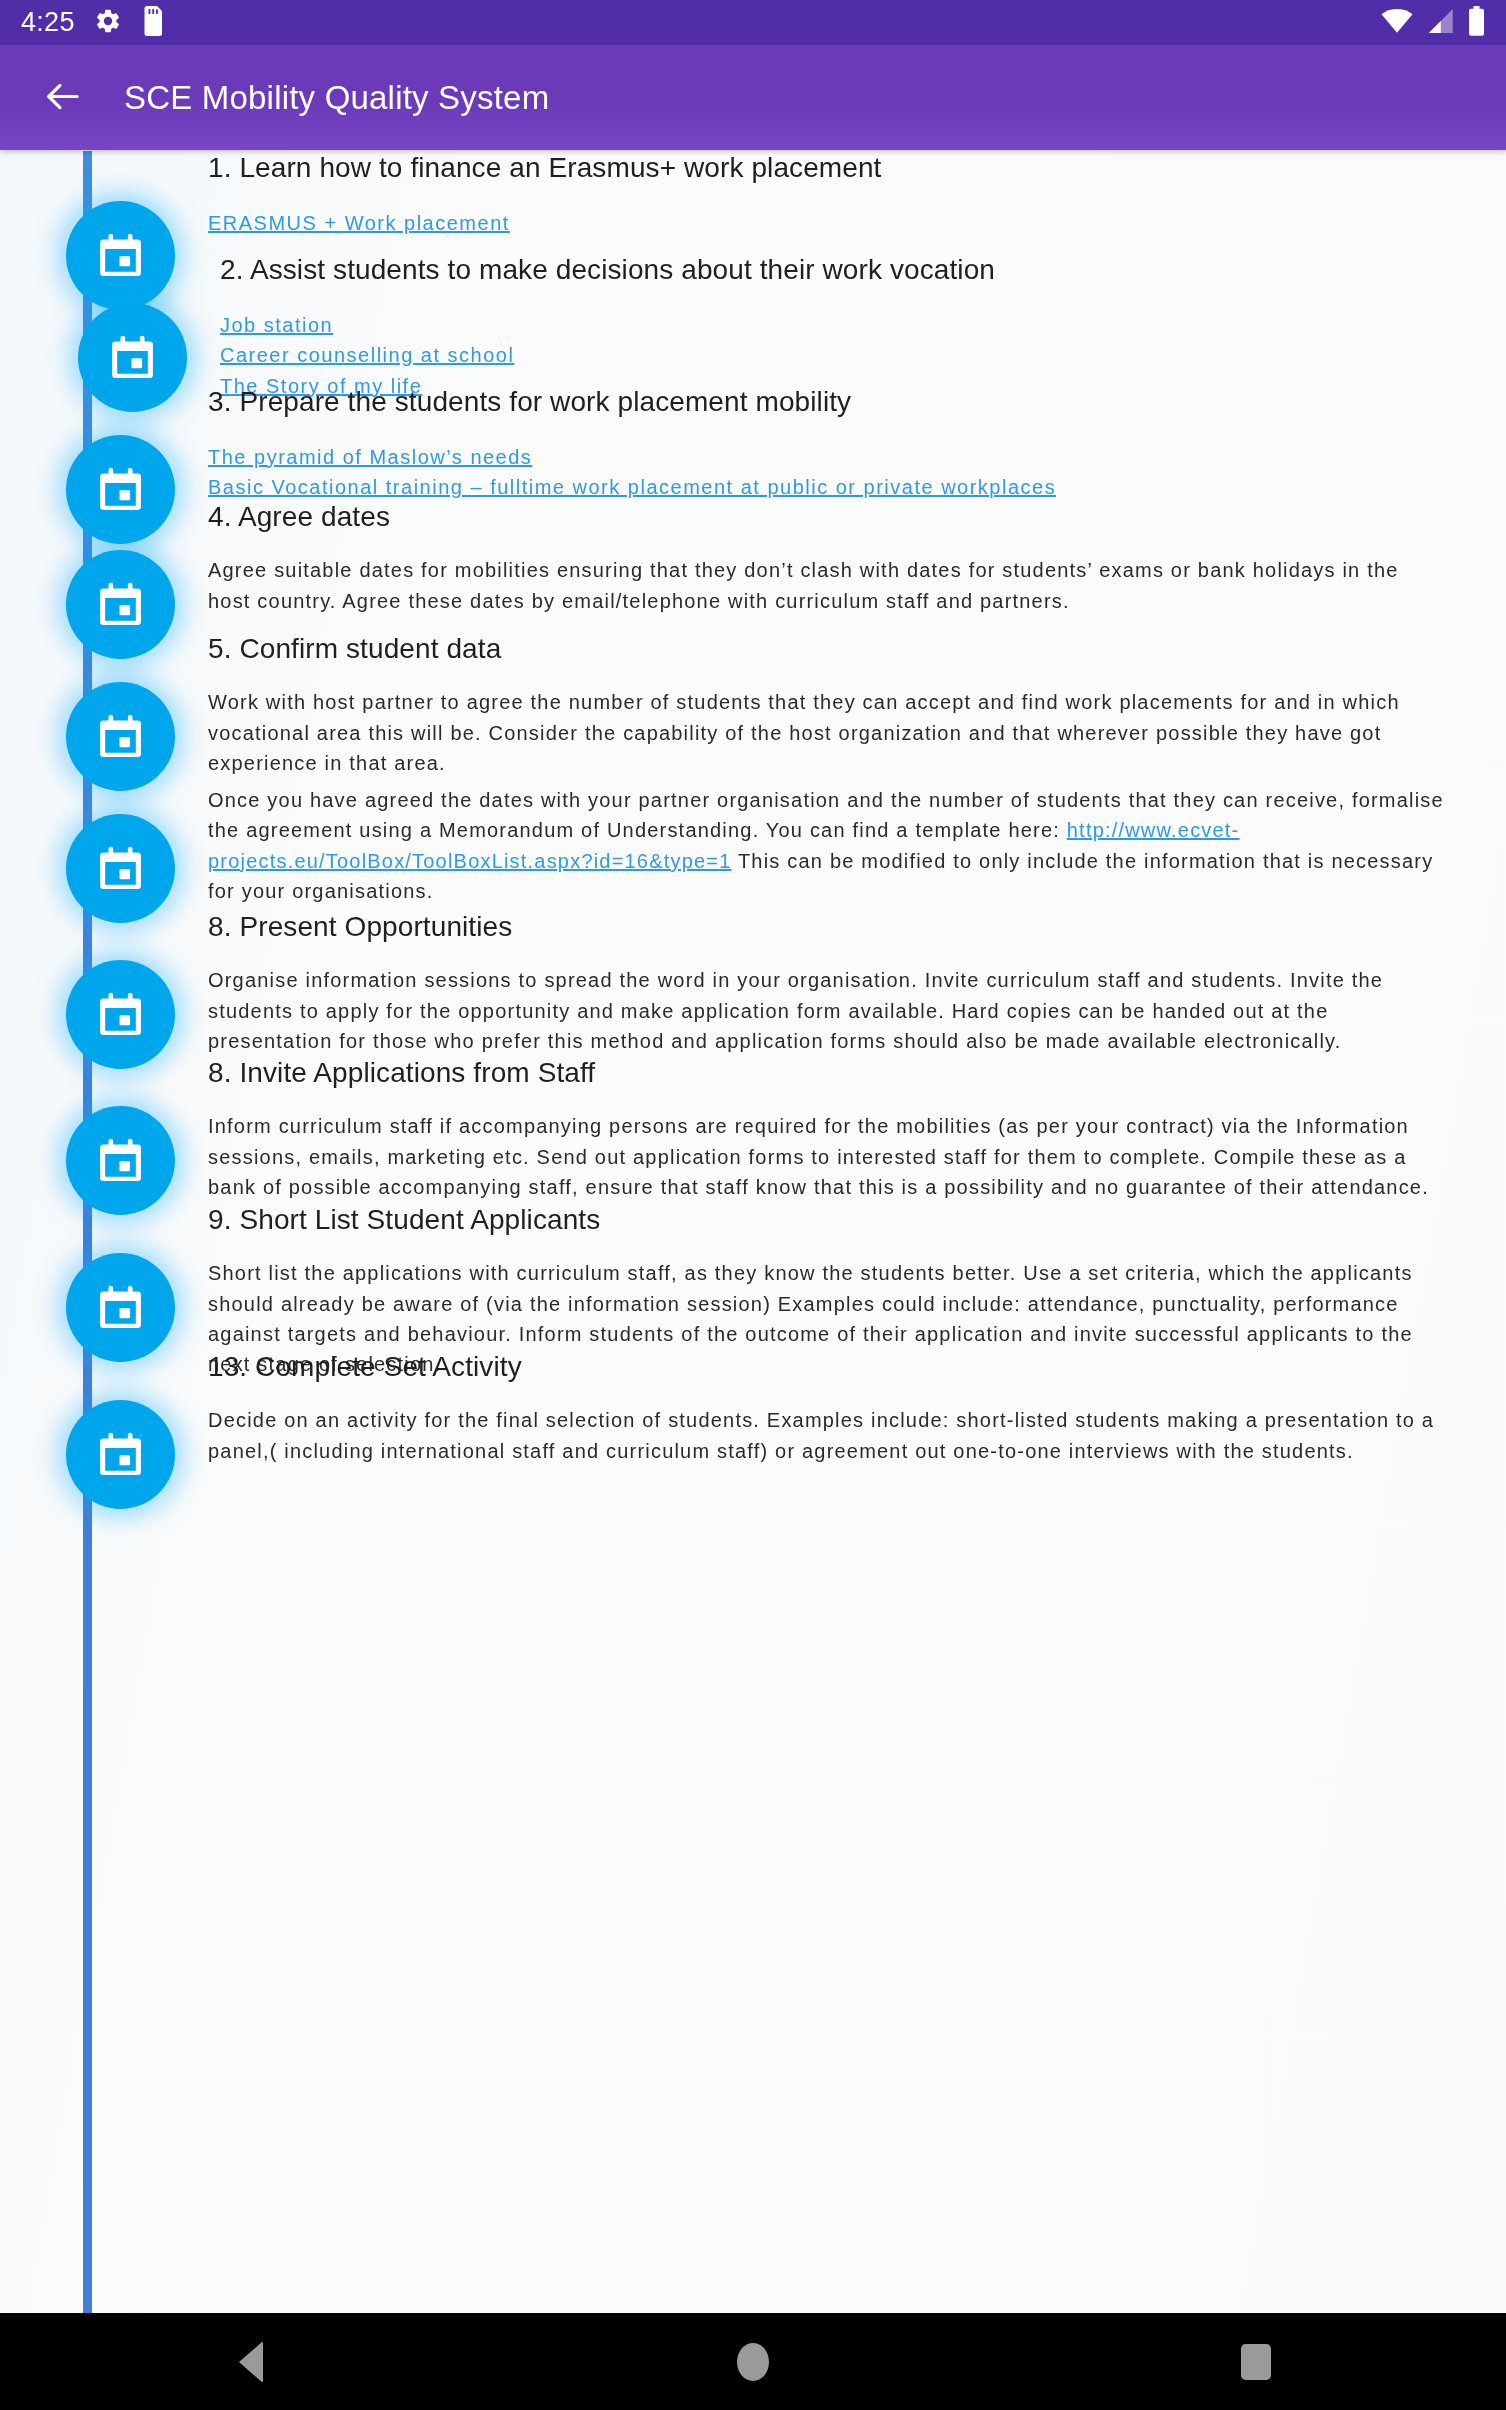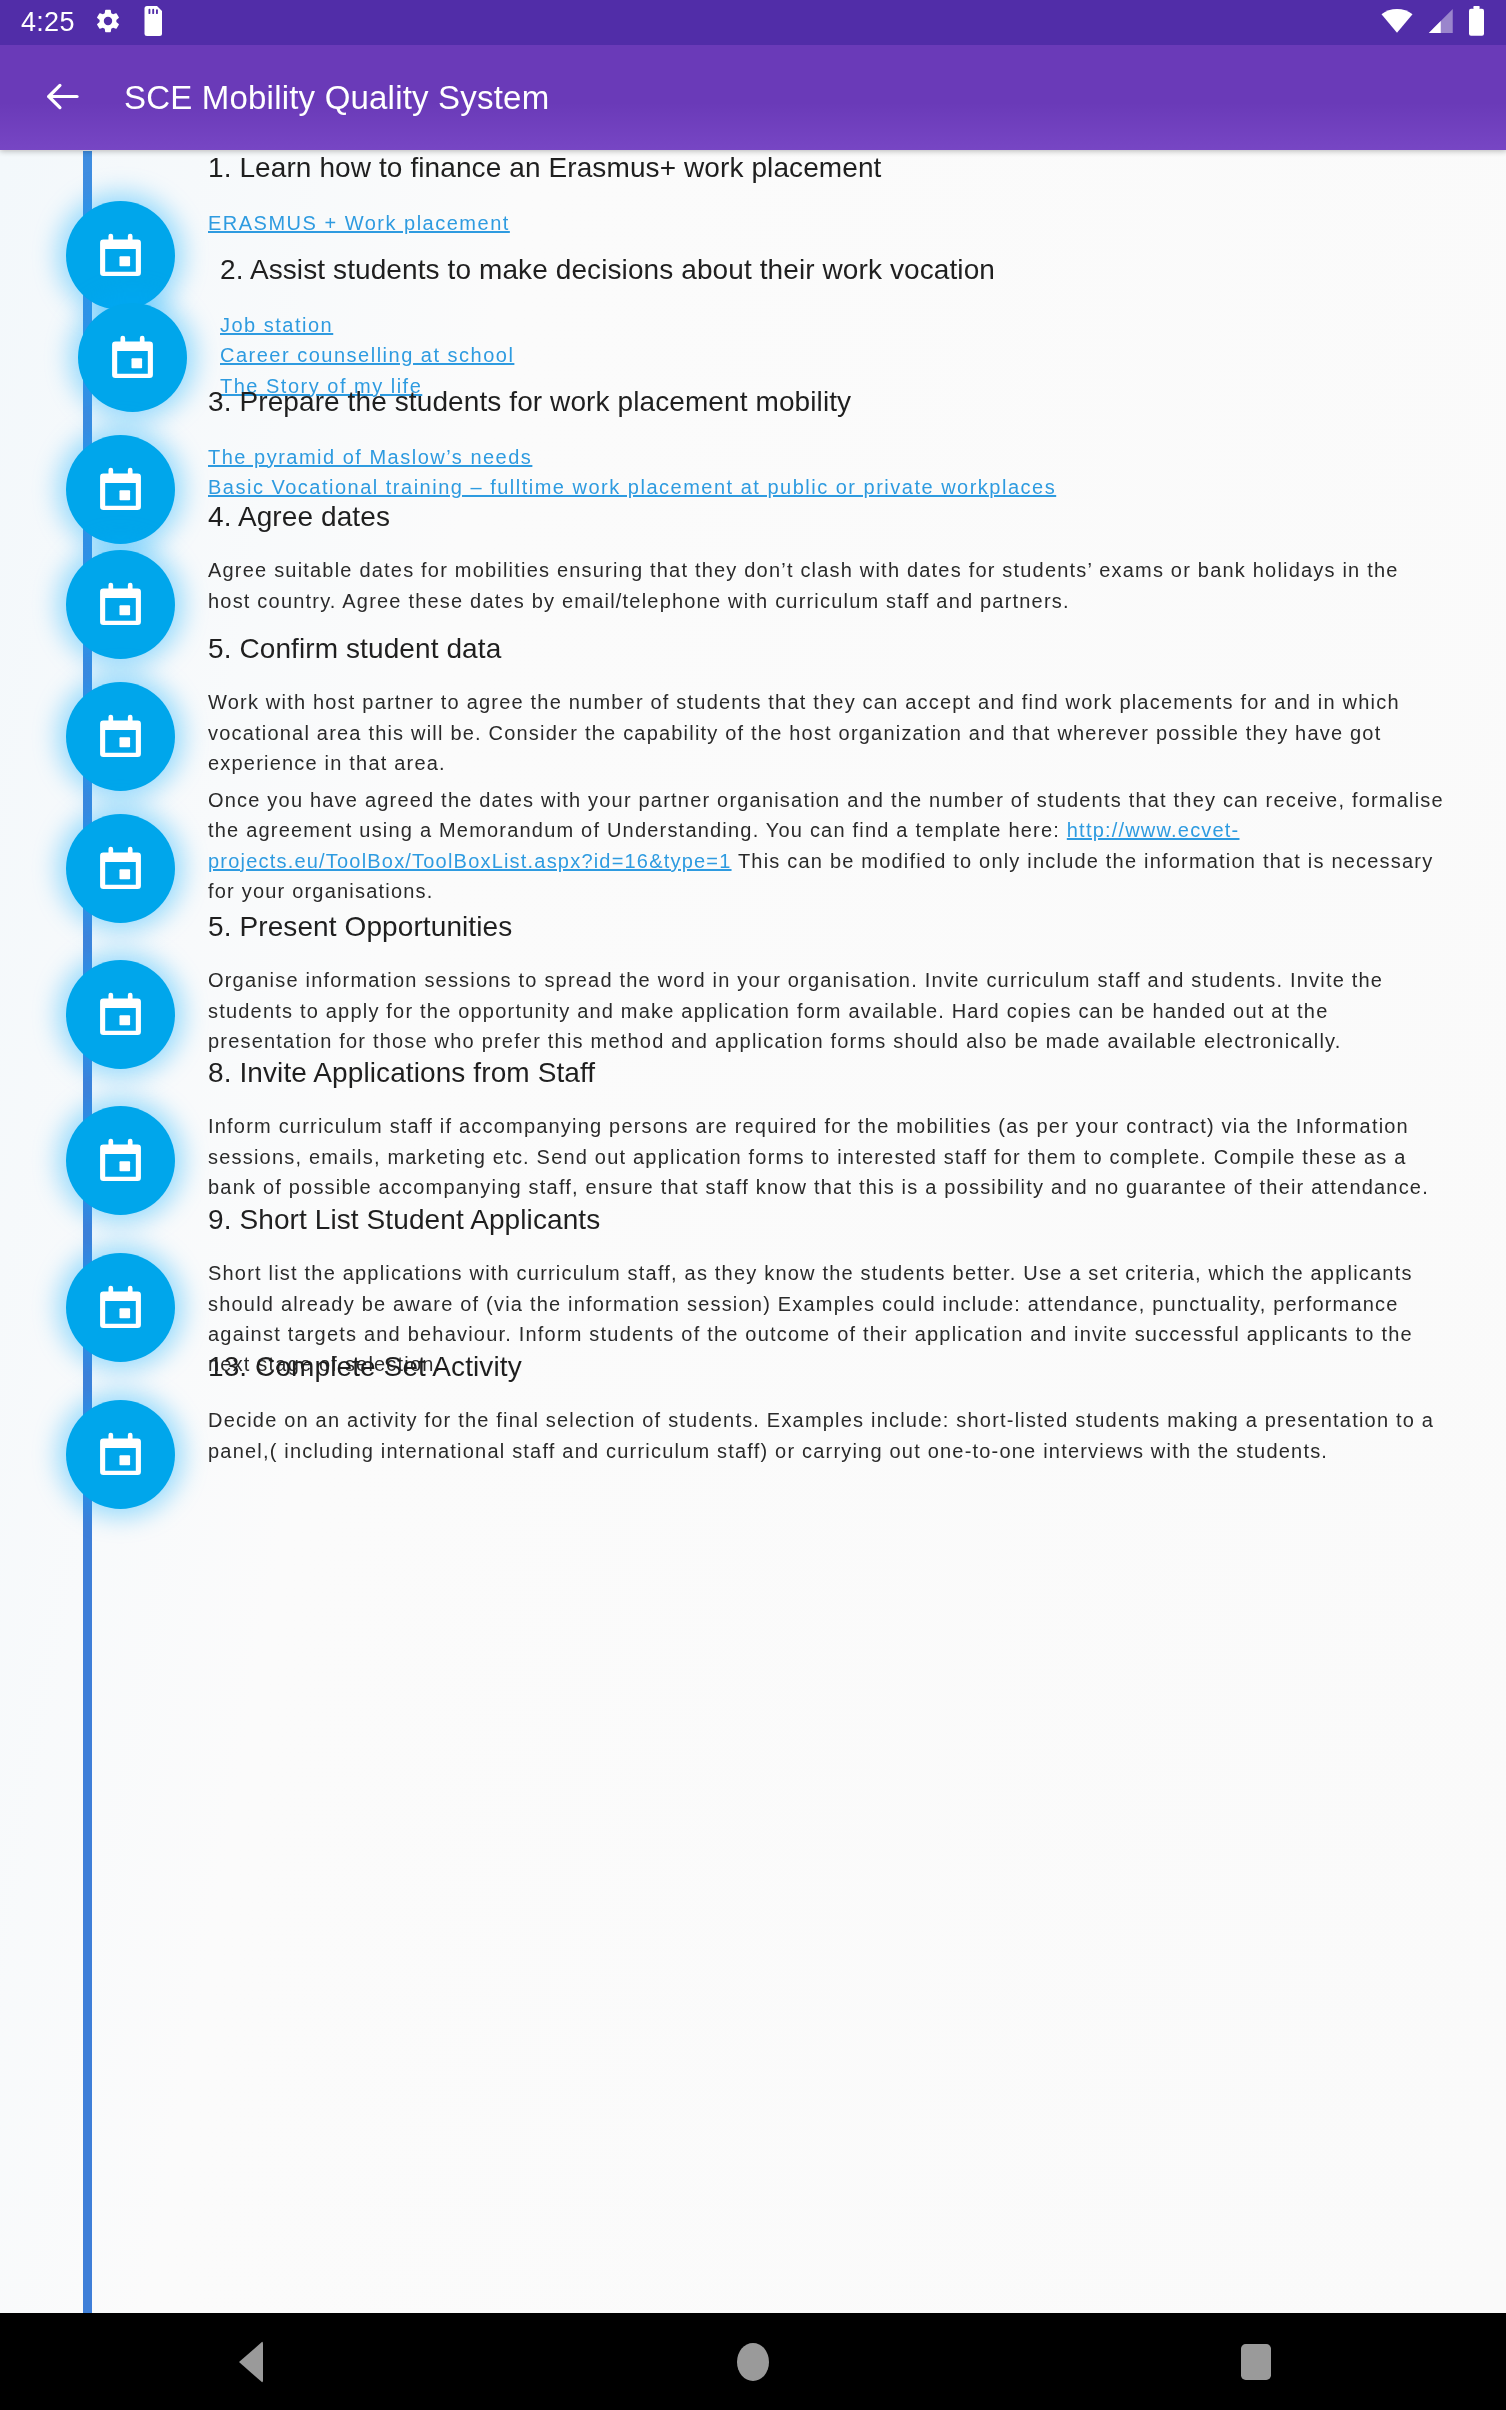--- a/index.html
+++ b/index.html
@@ -364,21 +364,21 @@
             <div class="node" style="top: 50px;">
     <svg width="49" height="49" viewBox="0 0 24 24" fill="#ffffff">
       <rect x="6.1" y="1.4" width="2.3" height="4.0" rx="1.1"></rect>
       <rect x="15.6" y="1.4" width="2.3" height="4.0" rx="1.1"></rect>
       <path d="M3.6 4.2h16.8a1.6 1.6 0 011.6 1.6v14.6a1.6 1.6 0 01-1.6 1.6H3.6A1.6 1.6 0 012 20.4V5.8a1.6 1.6 0 011.6-1.6zm.9 4.6v11.2h15v-11.2h-15z"></path>
       <rect x="11.5" y="12.4" width="5.2" height="4.9" rx="0.4"></rect>
     </svg>
             </div>
           </div>
           <div class="body-col">
-            <div class="step-title">5. Present Opportunities</div>
+            <div class="step-title">8. Present Opportunities</div>
             <div class="step-desc">Organise information sessions to spread the word in your organisation. Invite curriculum staff and students. Invite the students to apply for the opportunity and make application form available. Hard copies can be handed out at the presentation for those who prefer this method and application forms should also be made available electronically.</div>
           </div>
         </div>
         <div class="step" style="position: absolute; top: 905px; left: 0px; width: 1507px;">
           <div class="node-col">
             <div class="node" style="top: 50px;">
     <svg width="49" height="49" viewBox="0 0 24 24" fill="#ffffff">
       <rect x="6.1" y="1.4" width="2.3" height="4.0" rx="1.1"></rect>
       <rect x="15.6" y="1.4" width="2.3" height="4.0" rx="1.1"></rect>
       <path d="M3.6 4.2h16.8a1.6 1.6 0 011.6 1.6v14.6a1.6 1.6 0 01-1.6 1.6H3.6A1.6 1.6 0 012 20.4V5.8a1.6 1.6 0 011.6-1.6zm.9 4.6v11.2h15v-11.2h-15z"></path>
@@ -413,21 +413,21 @@
     <svg width="49" height="49" viewBox="0 0 24 24" fill="#ffffff">
       <rect x="6.1" y="1.4" width="2.3" height="4.0" rx="1.1"></rect>
       <rect x="15.6" y="1.4" width="2.3" height="4.0" rx="1.1"></rect>
       <path d="M3.6 4.2h16.8a1.6 1.6 0 011.6 1.6v14.6a1.6 1.6 0 01-1.6 1.6H3.6A1.6 1.6 0 012 20.4V5.8a1.6 1.6 0 011.6-1.6zm.9 4.6v11.2h15v-11.2h-15z"></path>
       <rect x="11.5" y="12.4" width="5.2" height="4.9" rx="0.4"></rect>
     </svg>
             </div>
           </div>
           <div class="body-col">
             <div class="step-title">13. Complete Set Activity</div>
-            <div class="step-desc">Decide on an activity for the final selection of students. Examples include: short-listed students making a presentation to a panel,( including international staff and curriculum staff) or carrying out one-to-one interviews with the students.</div>
+            <div class="step-desc">Decide on an activity for the final selection of students. Examples include: short-listed students making a presentation to a panel,( including international staff and curriculum staff) or agreement out one-to-one interviews with the students.</div>
           </div>
         </div>
       </div>
   </div>
 
   <div class="nav-bar">
     <div class="nav-btn">
       <span class="nav-back"></span>
     </div>
     <div class="nav-btn">

